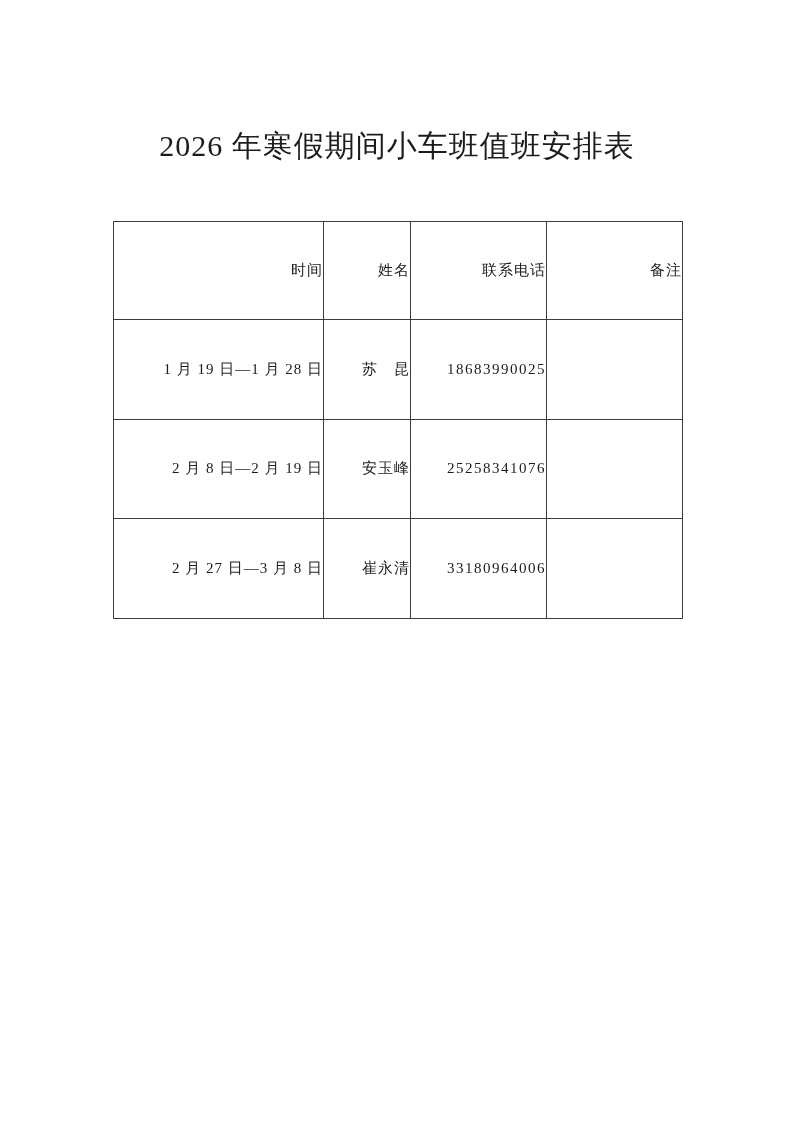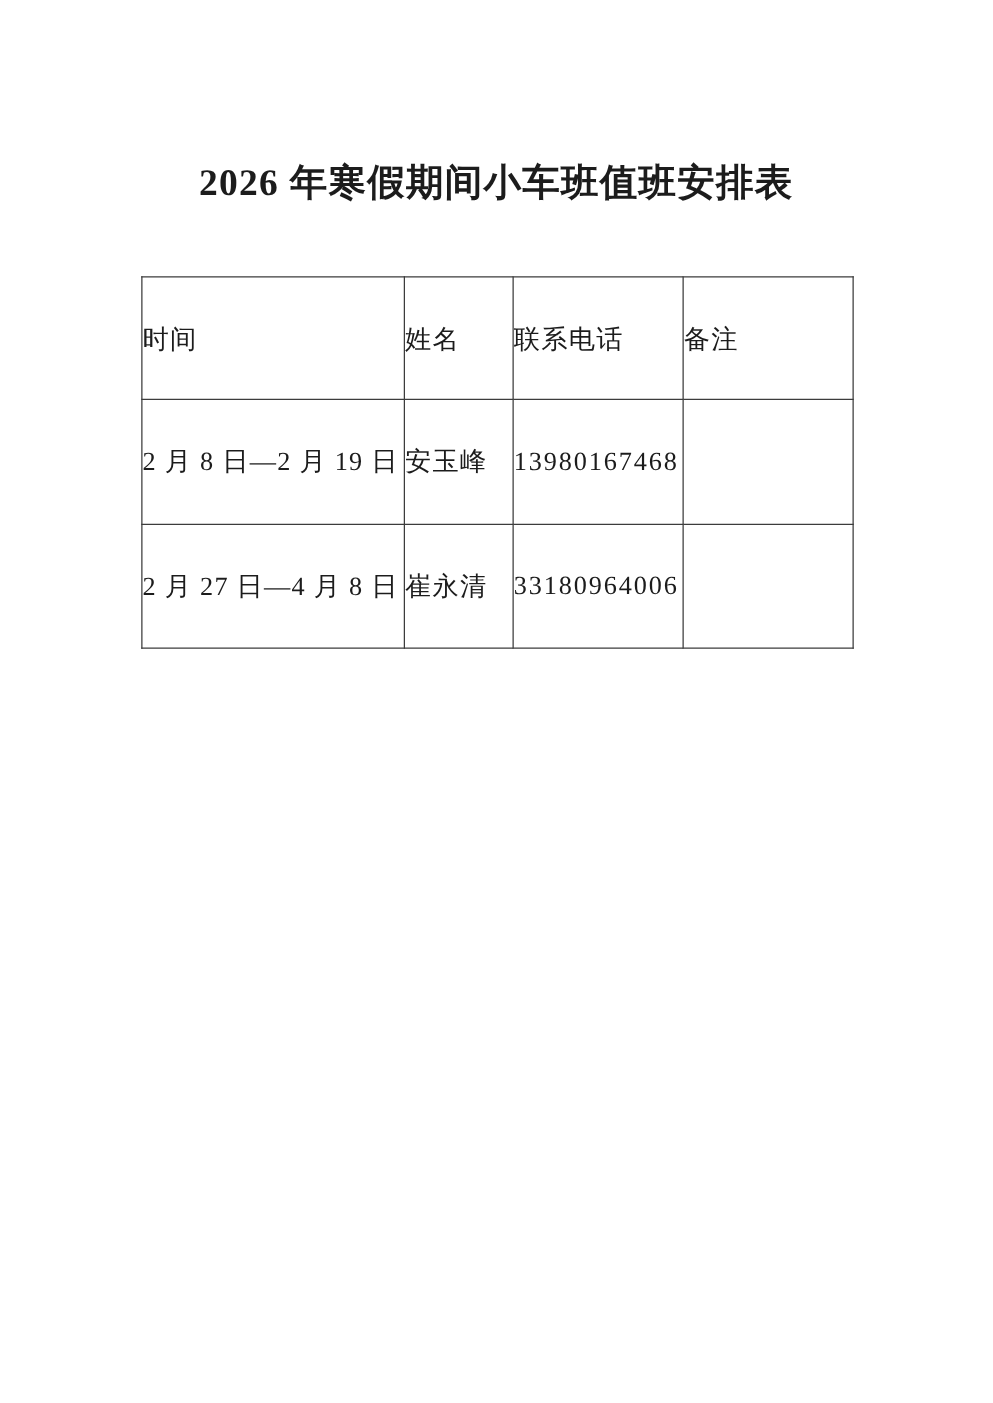--- a/index.html
+++ b/index.html
@@ -20,37 +20,37 @@
     inset: 0;
     background: #ffffff;
   }
   .doc-title {
     position: absolute;
     top: 106px;
     left: 0;
     width: 794px;
     text-align: center;
     font-size: 30px;
-    font-weight: bold;
+    font-weight: normal;
     letter-spacing: 1px;
     white-space: nowrap;
   }
   table.duty-table {
     position: absolute;
     left: 113px;
     top: 221px;
     width: 569px;
     border-collapse: collapse;
     table-layout: fixed;
   }
   .duty-table td {
     border: 1px solid #3c3c3c;
-    text-align: left;
+    text-align: right;
     vertical-align: middle;
-    font-size: 21px;
+    font-size: 15px;
     letter-spacing: 1px;
     padding: 0;
     overflow: hidden;
     white-space: nowrap;
   }
   .duty-table tr.header-row td {
     height: 97px;
   }
   .duty-table tr.data-row td {
     height: 98.6px;
@@ -74,32 +74,38 @@
       <col style="width:136px">
     </colgroup>
     <tbody>
       <tr class="header-row">
         <td>时间</td>
         <td>姓名</td>
         <td>联系电话</td>
         <td>备注</td>
       </tr>
 
+      <tr class="data-row">
+        <td>1 月 19 日—1 月 28 日</td>
+        <td>苏　昆</td>
+        <td class="phone-cell">18683990025</td>
+        <td></td>
+      </tr>
 
 
       <tr class="data-row">
         <td>2 月 8 日—2 月 19 日</td>
         <td>安玉峰</td>
-        <td class="phone-cell">13980167468</td>
+        <td class="phone-cell">25258341076</td>
         <td></td>
       </tr>
 
 
       <tr class="data-row">
-        <td>2 月 27 日—4 月 8 日</td>
+        <td>2 月 27 日—3 月 8 日</td>
         <td>崔永清</td>
         <td class="phone-cell">33180964006</td>
         <td></td>
       </tr>
     </tbody>
   </table>
 
 </div>
 
 </body></html>

